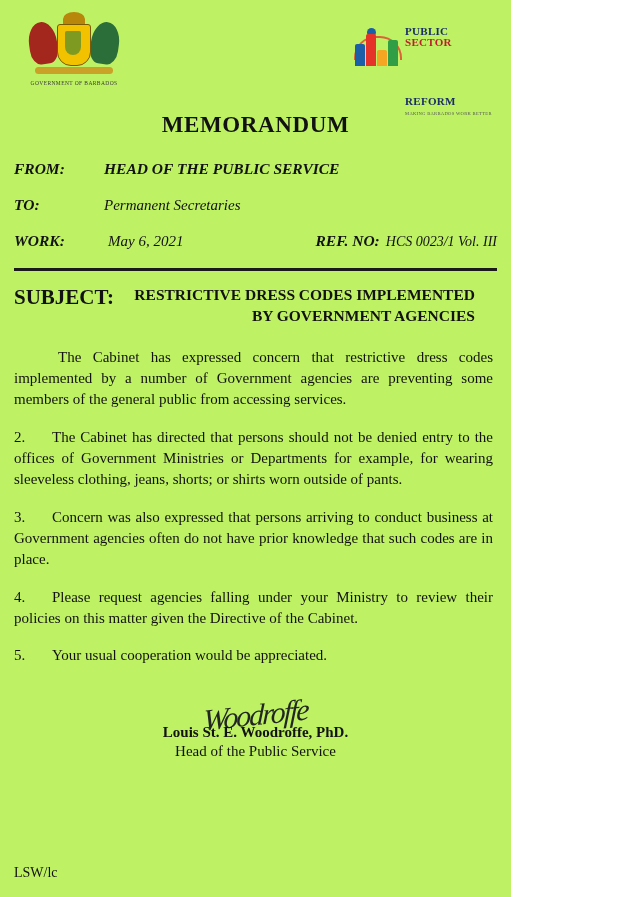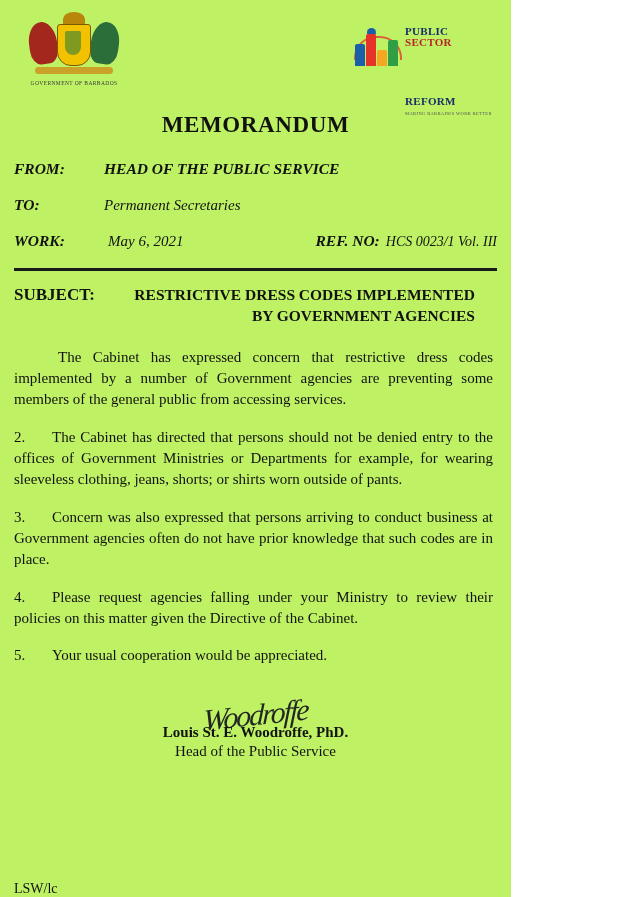--- a/index.html
+++ b/index.html
@@ -224,21 +224,21 @@
   }
 
   
   .subject-row {
     display: flex;
     padding: 0 14px;
     margin-bottom: 20px;
   }
   .subject-label {
     font-weight: bold;
-    font-size: 17px;
+    font-size: 21px;
     width: 118px;
     flex: 0 0 118px;
   }
   .subject-text {
     font-weight: bold;
     font-size: 15.5px;
     text-align: right;
     flex: 1;
     line-height: 1.35;
     padding-right: 22px;
@@ -288,21 +288,21 @@
     z-index: 2;
   }
   .sign-role {
     font-size: 15px;
     margin-top: 2px;
   }
 
   .footer-ref {
     position: absolute;
     left: 14px;
-    bottom: 0;
+    bottom: 16px;
     font-size: 14px;
   }
 </style>
 </head>
 <body>
 
 <div class="page">
 
   <div class="header">
 

